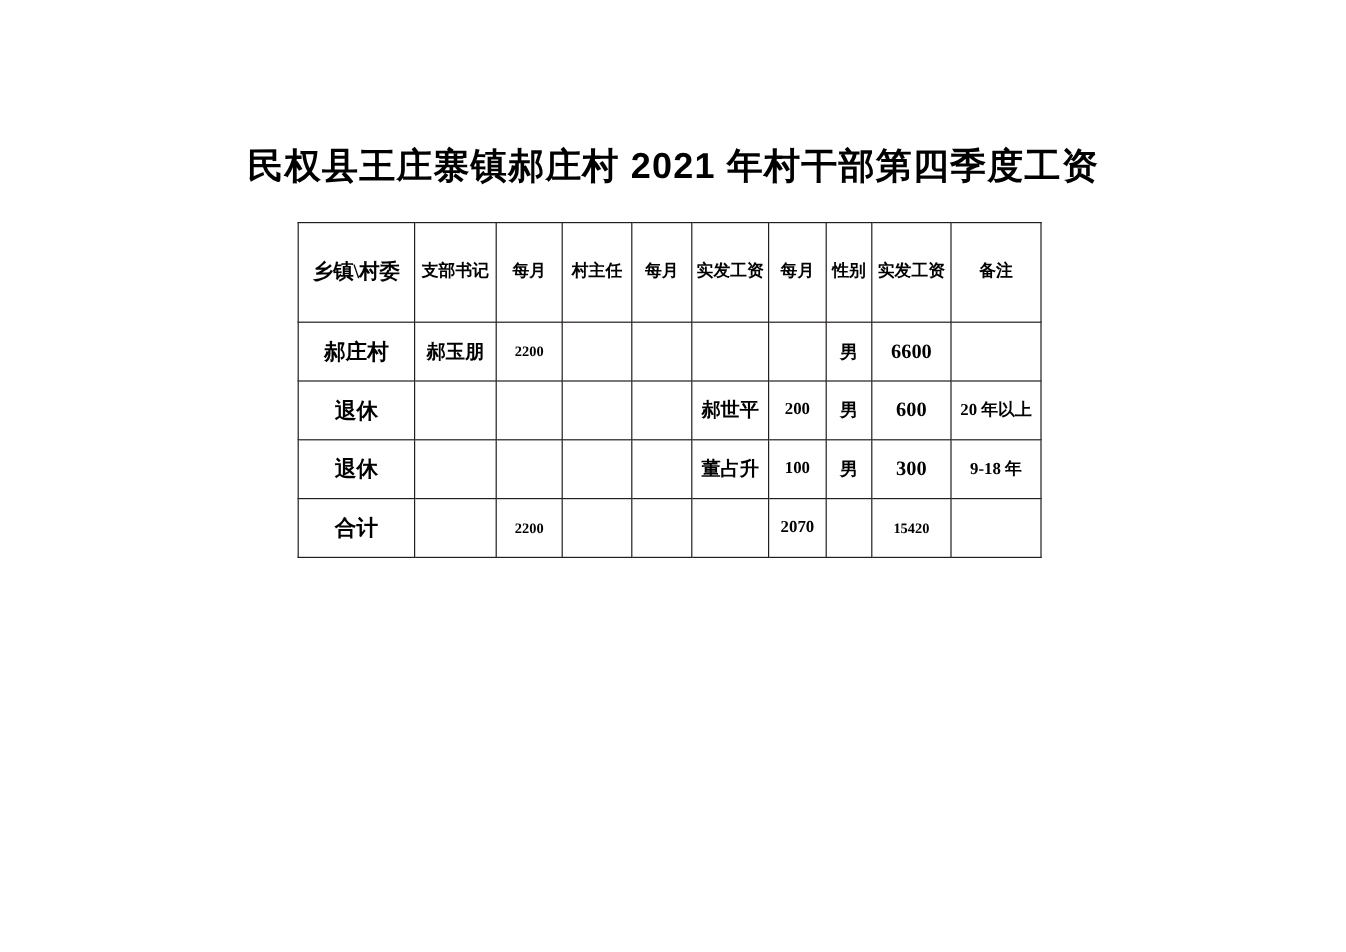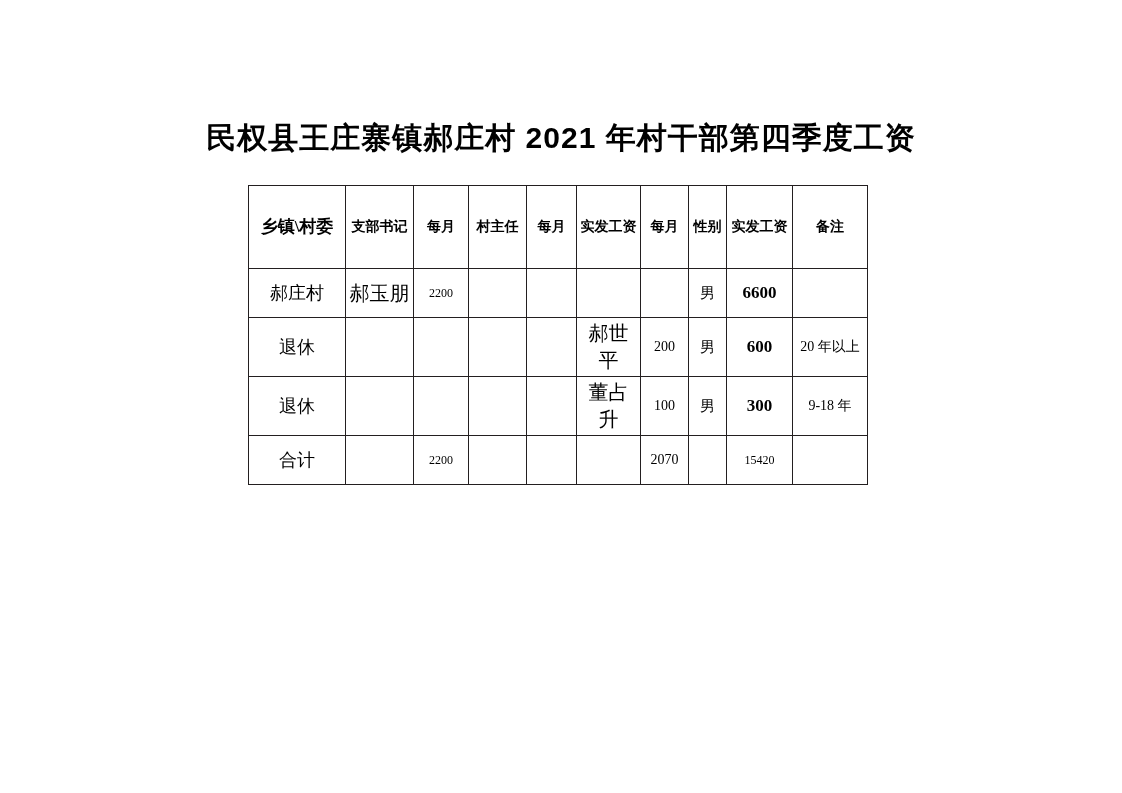--- a/index.html
+++ b/index.html
@@ -65,23 +65,24 @@
     line-height: 1.25;
   }
   tr.head td.small {
     font-size: 14px;
   }
   tr.head td.first {
     font-size: 17px;
   }
   tr.body td {
     height: 44px;
+    font-weight: bold;
   }
   .nm {
-    font-size: 20px;
+    font-size: 16px;
   }
   .nm-lg {
     font-size: 18px;
   }
   .num {
     font-size: 12px;
   }
   .num-sm {
     font-size: 14px;
   }

